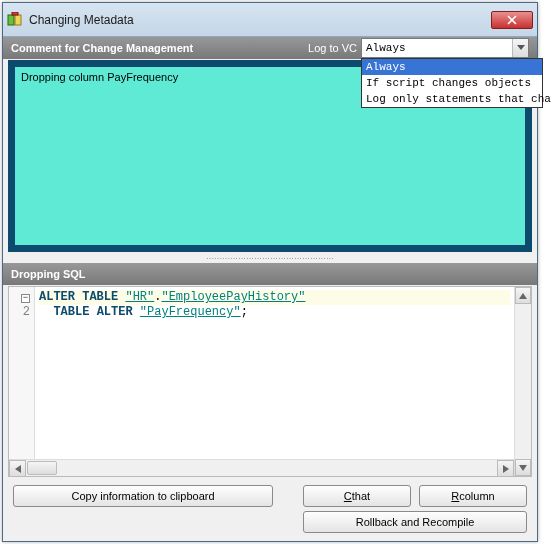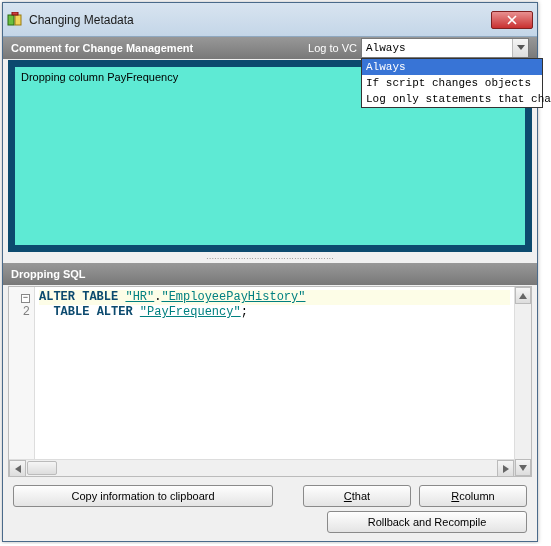--- a/index.html
+++ b/index.html
@@ -85,21 +85,21 @@
   .button-row { display: flex; padding: 4px 10px 2px 10px; gap: 8px; }
   .button-row2 { display: flex; justify-content: flex-end; padding: 2px 10px 8px 10px; gap: 8px;}
   .btn {
     height: 22px; background: linear-gradient(#fefefe, #e4e4e4);
     border: 1px solid #8a8a8a; border-radius: 3px; font-size: 11px;
     display: flex; align-items: center; justify-content: center; cursor: pointer;
     padding: 0 10px;
   }
   .btn.wide { width: 260px; }
   .btn.mid { width: 108px; }
-  .btn.mid2 { width: 200px; }
+  .btn.mid2 { width: 224px; }
   .mn { text-decoration: underline; }
   .row-spacer{flex:1;}
 </style>
 </head>
 <body>
 
 <div class="window">
   <div class="titlebar">
     <span class="app-icon">
       <svg viewBox="0 0 16 16">

